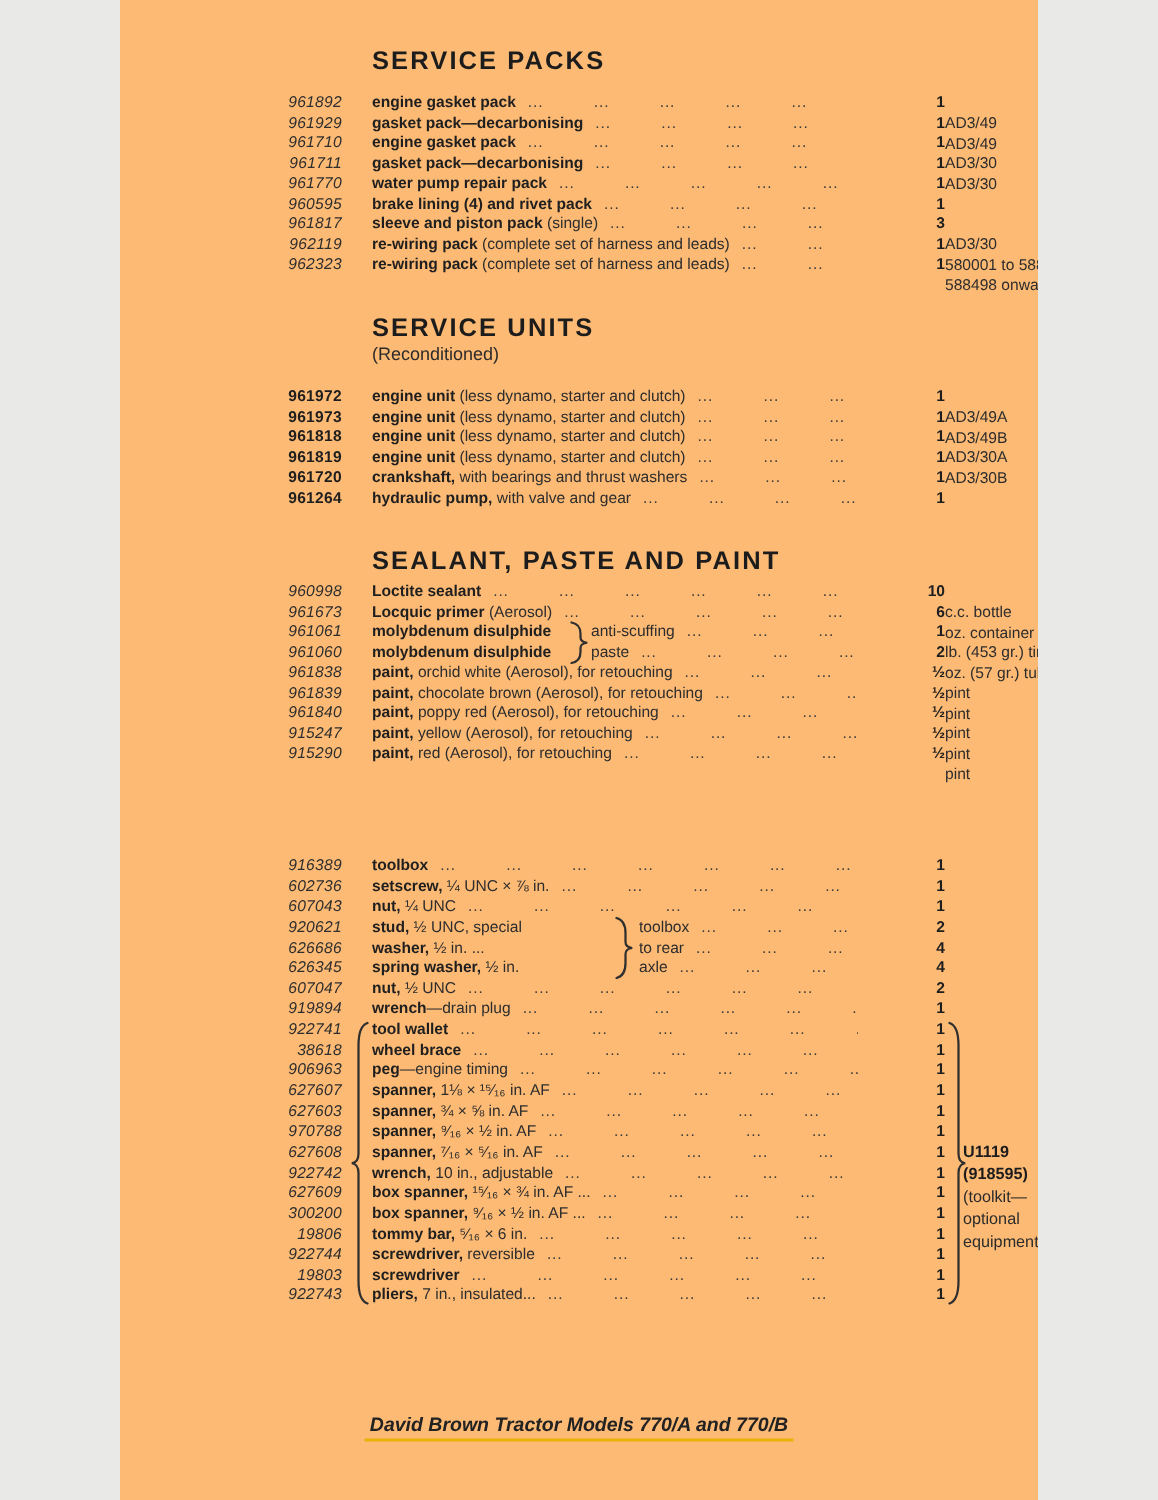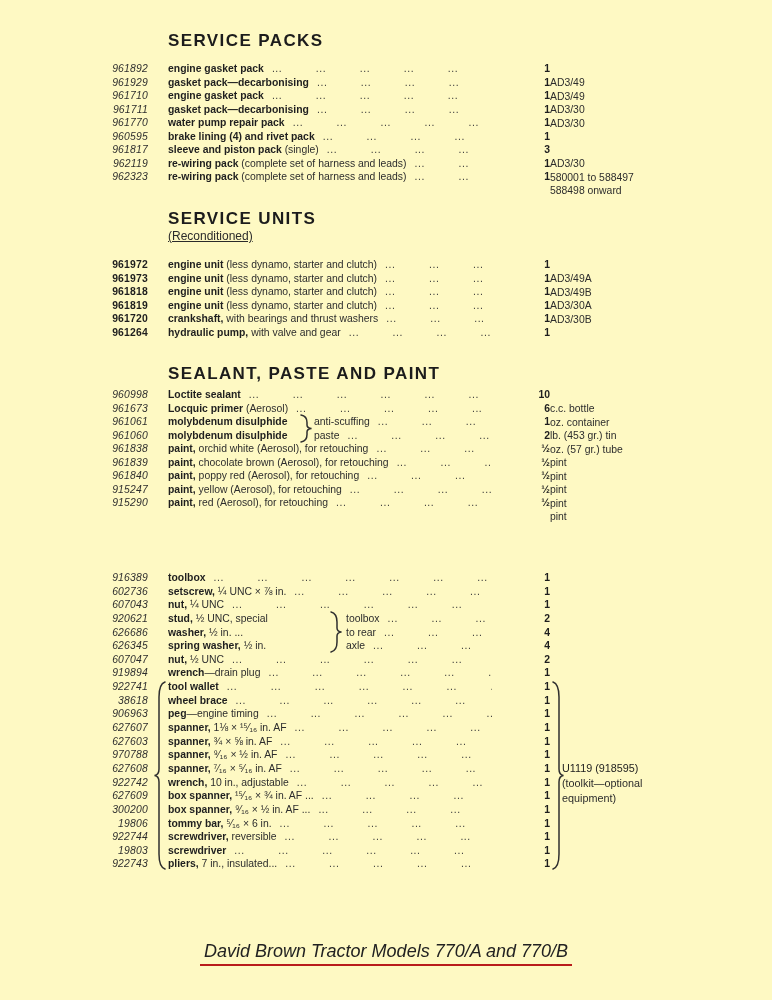--- a/index.html
+++ b/index.html
@@ -1,41 +1,41 @@
 <!DOCTYPE html>
 <html><head>
 <meta charset="utf-8">
 <style>
   html,body{margin:0;padding:0;background:#e9e9e7;}
-  .page{position:relative;width:772px;height:1000px;margin:0 auto;background:#fef9c3;
+  .page{position:relative;width:612px;height:1000px;margin:0 auto;background:#fdba74;
         font-family:"Liberation Sans",sans-serif;color:#262626;overflow:hidden;}
   .sec-title{position:absolute;left:168px;font-size:17px;font-weight:700;letter-spacing:1.4px;
              color:#1c1c1c;white-space:nowrap;}
-  .sec-sub{position:absolute;left:168px;font-size:12px;color:#2b2b2b;text-decoration:underline;}
+  .sec-sub{position:absolute;left:168px;font-size:12px;color:#2b2b2b;}
   .rows{position:absolute;left:96px;width:594px;}
   .row{display:flex;align-items:flex-start;height:13.5px;line-height:13.5px;font-size:10.4px;white-space:nowrap;}
   .sec-toolbox .row{height:13.65px;line-height:13.65px;}
   .num{flex:0 0 52px;text-align:right;font-style:italic;letter-spacing:.2px;color:#2e2e2e;}
   .sec-units .num{font-style:normal;font-weight:700;color:#1e1e1e;}
   .desc{margin-left:20px;font-weight:700;color:#1f1f1f;}
   .desc .rest{font-weight:400;color:#2d2d2d;}
   .has-tag .desc{overflow:hidden;}
   .sec-sealant .has-tag .desc{flex:0 0 130px;}
   .sec-toolbox .has-tag .desc{flex:0 0 162px;}
   .tagword{margin-left:16px;font-weight:400;color:#2d2d2d;}
   .leader{flex:1 1 0;overflow:hidden;margin:0 28px 0 8px;word-spacing:30px;letter-spacing:.6px;color:#3a3a3a;}
   .qty{flex:0 0 30px;text-align:right;font-weight:700;color:#1e1e1e;}
   .remark{flex:0 0 140px;box-sizing:border-box;color:#2d2d2d;margin-top:14px;}
   .brace{position:absolute;}
   .brace path{fill:none;stroke:#2f2f2f;stroke-width:1.5;stroke-linecap:round;}
   .note{position:absolute;left:562px;top:761px;font-size:10.8px;line-height:15px;color:#2b2b2b;}
-  .note-code{font-weight:400;color:#1c1c1c;}
+  .note-code{font-weight:700;color:#1c1c1c;}
   .footer{position:absolute;top:941px;left:0;right:0;text-align:center;}
-  .footer span{display:inline-block;font-style:italic;font-weight:400;font-size:18px;color:#222;
-               border-bottom:2px solid #b91c1c;padding:0 4px 2px;}
+  .footer span{display:inline-block;font-style:italic;font-weight:700;font-size:13px;color:#222;
+               border-bottom:2px solid #eab308;padding:0 4px 2px;}
 </style>
 </head>
 <body>
 
 <div class="page">
 
   <div class="sec-title" style="top:31px">SERVICE PACKS</div>
   <div class="rows sec-packs" style="top:62px">
       <div class="row">
         <span class="num">961892</span>

